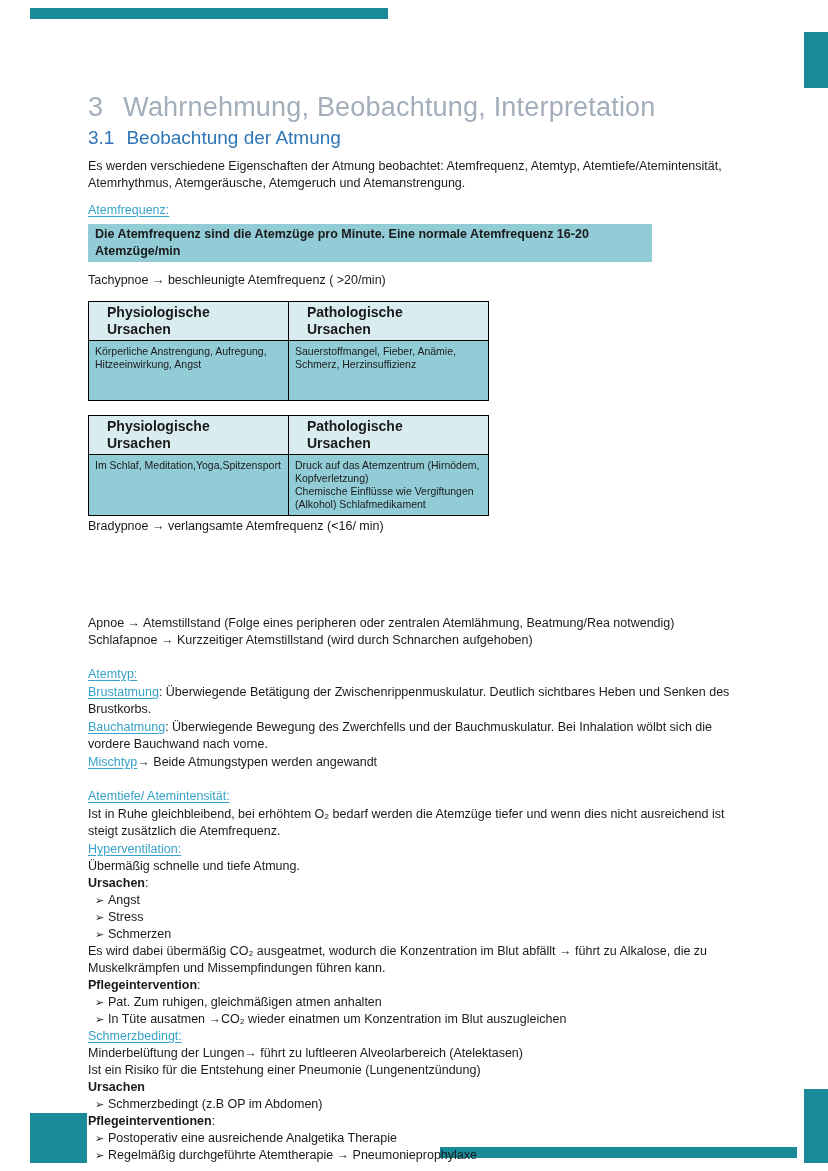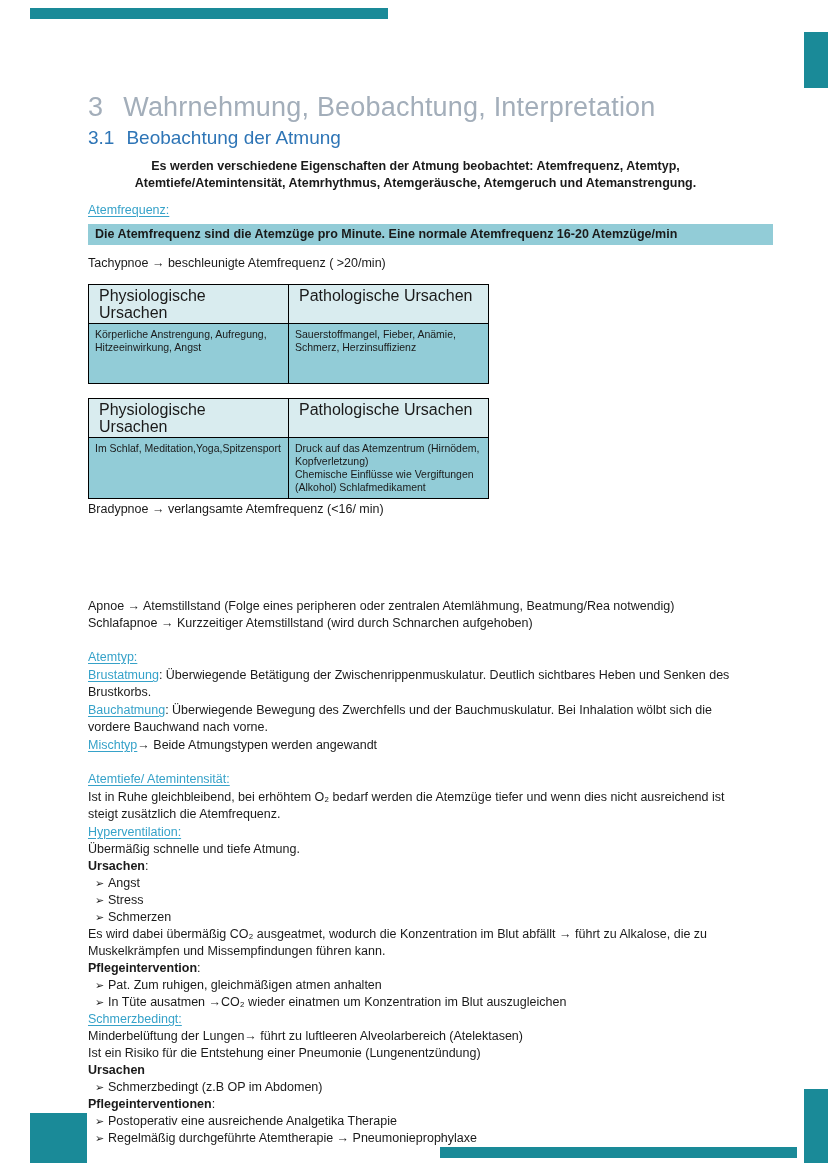--- a/index.html
+++ b/index.html
@@ -28,41 +28,41 @@
     color:var(--heading1); margin-bottom:4px; letter-spacing:.2px;
   }
   h1 .num { margin-right:20px; }
   h2 {
     font-size:19px; line-height:24px; font-weight:400;
     color:var(--heading2); margin-bottom:8px;
   }
   h2 .num { margin-right:12px; }
   p { margin:0; }
   .bold { font-weight:700; }
-  .intro { font-weight:700; margin-bottom:10px;text-align:center; }
+  .intro { font-weight:400; margin-bottom:10px; }
   .label {
     color:var(--label); text-decoration:underline; text-underline-offset:2px;
   }
   .label-line { margin-bottom:5px; }
   .mb1  { margin-bottom:1px; }
   .mb4  { margin-bottom:12px; }
   .mb14 { margin-bottom:14px; }
   .mb17 { margin-bottom:17px; }
   .big-gap { margin-bottom:80px; }
   .highlight {
-    background:var(--highlight-bg); width:685px;
+    background:var(--highlight-bg); width:564px;
     font-weight:700; padding:2px 7px; line-height:17px; margin-bottom:10px;
   }
   table.utable { border-collapse:collapse; width:401px; table-layout:fixed; }
   table.utable th, table.utable td {
     border:1px solid #000; vertical-align:top; text-align:left;
   }
   table.utable th {
-    background:var(--table-header-bg); font-weight:400;
-    font-size:16px; padding:2px 10px; height:21px;
+    background:var(--table-header-bg); font-weight:700;
+    font-size:14px; padding:2px 18px; height:21px;
   }
   table.utable td {
     background:var(--table-body-bg); font-size:10.5px; line-height:13px;
     padding:4px 6px; white-space:pre-line;
   }
   table.t1 td { height:60px; }
   table.t2 td { height:58px; }
   .term { color:var(--label); text-decoration:underline; text-underline-offset:2px; }
   .bullet { display:flex; line-height:17px; }
   .b-icon { width:20px; padding-left:7px; flex:0 0 20px; font-size:11px; }

